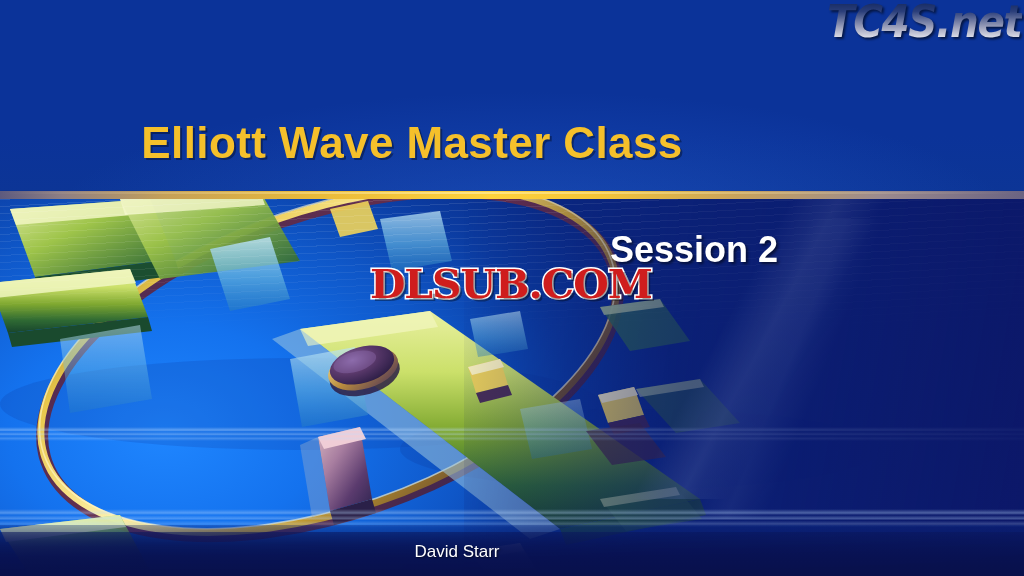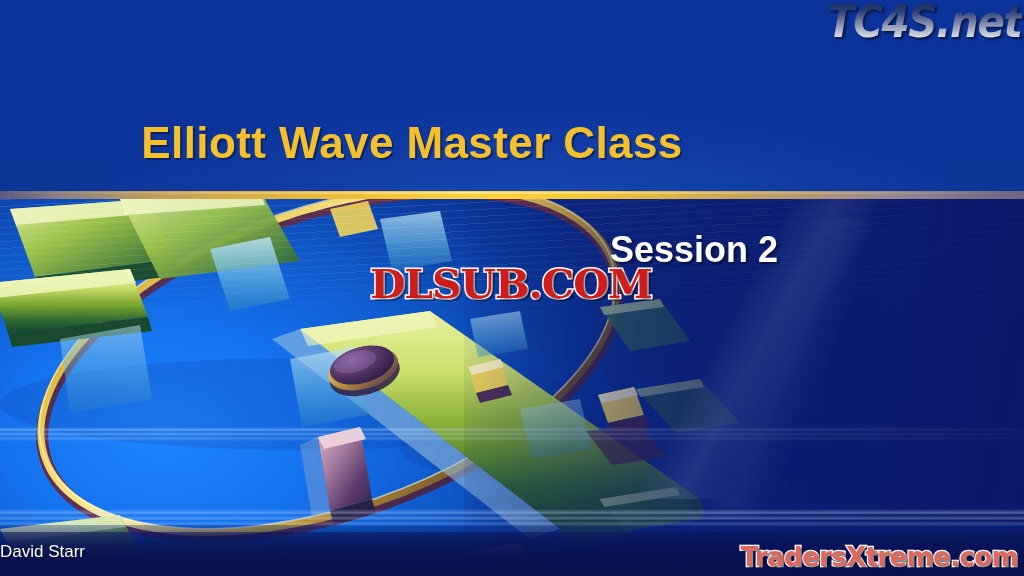--- a/index.html
+++ b/index.html
@@ -113,20 +113,21 @@
     text-align:right;
     font-size:36px;font-weight:bold;color:#ffffff;
     text-shadow:2px 2px 3px rgba(0,0,0,.55);
     white-space:nowrap;
   }
 
   
   .presenter{
     position:absolute;left:0;bottom:14px;width:1024px;
     padding-right:110px;box-sizing:border-box;
+    text-align:center;
     font-size:17px;font-weight:normal;color:#ffffff;
     text-shadow:1px 1px 2px rgba(0,0,0,.6);
     white-space:nowrap;
   }
 
   
   .wm-tc4s{
     position:absolute;right:2px;top:-4px;
     font-family:"DejaVu Sans","Liberation Sans",sans-serif;
     font-size:44px;font-weight:bold;font-style:italic;
@@ -335,15 +336,14 @@
   <div class="session-label">Session 2</div>
 
   <div class="footer-band"></div>
 
   <div class="presenter">David Starr</div>
 
   <div class="wm-tc4s">TC4S.net</div>
 
   <div class="wm-dlsub">DLSUB.COM</div>
 
-  <div class="wm-traders">TradersXtreme.com</div>
 
 </div>
 
 </body></html>

